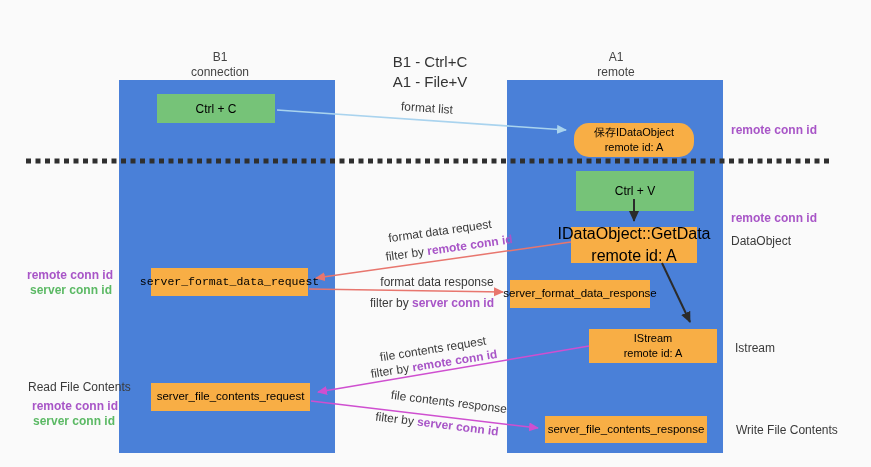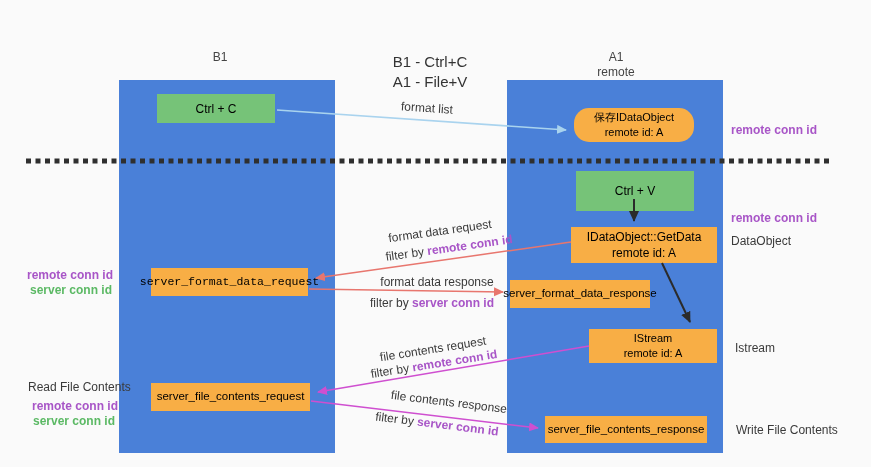--- a/index.html
+++ b/index.html
@@ -31,41 +31,42 @@
 
 <div id="canvas">
 
   <div class="abs title" style="left:280px;top:6px;margin-top:46px;">
     <div>B1 - Ctrl+C</div>
     <div>A1 - File+V</div>
   </div>
 
   <div class="abs lane-header" style="left:150px;top:50px;">
     <div>B1</div>
+    <div>connection</div>
   </div>
   <div class="abs lane-header" style="left:546px;top:50px;">
     <div>A1</div>
     <div>remote</div>
   </div>
 
   <div class="abs lane" style="left:119px;top:80px;width:216px;height:373px;"></div>
   <div class="abs lane" style="left:507px;top:80px;width:216px;height:373px;"></div>
 
   <div class="abs node node-green" style="left:157px;top:94px;width:118px;height:29px;">
     <span>Ctrl + C</span>
   </div>
   <div class="abs node node-green" style="left:576px;top:171px;width:118px;height:40px;">
     <span>Ctrl + V</span>
   </div>
 
-  <div class="abs node node-orange" style="left:574px;top:108px;width:120px;height:34px;font-size:11px;border-radius:15px;">
+  <div class="abs node node-orange" style="left:574px;top:123px;width:120px;height:34px;font-size:11px;border-radius:15px;">
     <span>保存IDataObject</span>
     <span>remote id: A</span>
   </div>
-  <div class="abs node node-orange" style="left:571px;top:227px;width:146px;height:36px;font-size:12px;">
+  <div class="abs node node-orange" style="left:571px;top:227px;width:126px;height:36px;font-size:16px;">
     <span>IDataObject::GetData</span>
     <span>remote id: A</span>
   </div>
   <div class="abs node node-orange" style="left:589px;top:329px;width:128px;height:34px;font-size:11px;">
     <span>IStream</span>
     <span>remote id: A</span>
   </div>
   <div class="abs node node-orange" style="left:151px;top:268px;width:157px;height:28px;font-family:Liberation Mono, monospace;">
     <span>server_format_data_request</span>
   </div>

